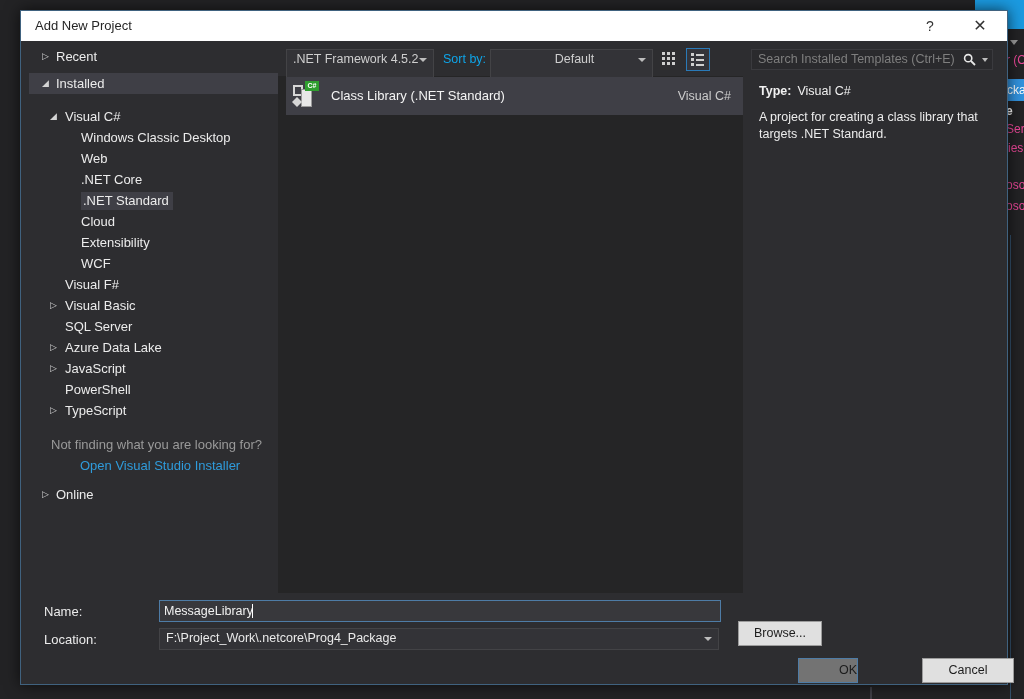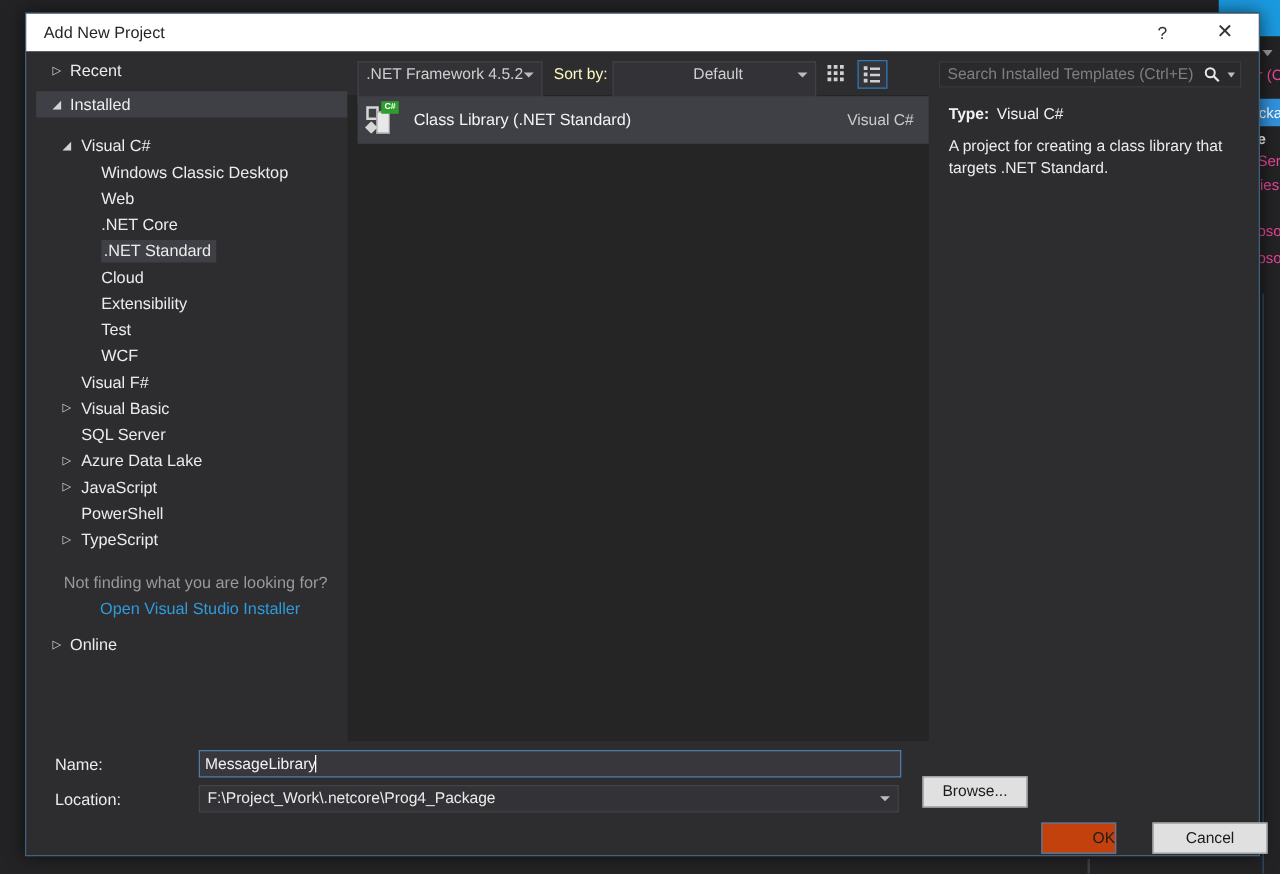--- a/index.html
+++ b/index.html
@@ -59,21 +59,21 @@
 
   
   .mid-bg { left:257px; top:65px; width:465px; height:517px; background:#252526; }
   .combo {
     background:#333337; border:1px solid #434346; height:34px; color:#cfcfcf;
     font-size:12.5px; line-height:19px; padding-left:6px; position:absolute;
   }
   .combo .caret { position:absolute; right:6px; top:8px; width:0; height:0;
     border-left:4px solid transparent; border-right:4px solid transparent; border-top:4px solid #bdbdbd; }
   .dd-framework { left:265px; top:38px; width:148px; }
-  .sortby { left:422px; top:38px; height:21px; line-height:21px; color:#fef9c3; font-size:12.5px; }
+  .sortby { left:422px; top:38px; height:21px; line-height:21px; color:#0ea5e9; font-size:12.5px; }
   .dd-sort { left:469px; top:38px; width:163px;text-align:center; }
   .viewbtn { top:37px; width:24px; height:23px; }
   .btn-grid { left:637px; }
   .btn-list { left:665px; border:1px solid #2a7ab8; background:#34343a; }
   .grid-ico { position:absolute; left:4px; top:4px; display:grid; grid-template-columns:repeat(3,3px); grid-gap:2px; }
   .grid-ico i { width:3px; height:3px; background:#cfcfcf; }
   .list-ico { position:absolute; left:4px; top:4px; }
   .list-ico .r { display:flex; align-items:center; margin-bottom:2px; }
   .list-ico .sq { width:3px; height:3px; background:#cfcfcf; margin-right:2px; }
   .list-ico .ln { width:8px; height:2px; background:#cfcfcf; }
@@ -101,21 +101,21 @@
   
   .form-label { left:23px; font-size:13px; color:#ececec; }
   .lbl-name { top:593px; }
   .lbl-loc { top:621px; }
   .name-input { left:138px; top:589px; width:562px; height:22px; background:#38383c; border:1px solid #4e7ca6; }
   .name-input .val { position:absolute; left:4px; top:0; line-height:20px; font-size:12.5px; color:#f1f1f1; }
   .caret-bar { position:absolute; left:92px; top:3px; width:1px; height:14px; background:#ffffff; }
   .loc-combo { left:138px; top:617px; width:560px; height:22px; }
   .btn { position:absolute; text-align:center; font-size:12.5px; color:#1c1c1c; background:#e0e0e0; border:1px solid #9c9c9c; cursor:default; }
   .btn-browse { left:717px; top:610px; width:84px; height:25px; line-height:23px; }
-  .btn-ok { left:812px; top:647px; width:60px; height:25px; line-height:23px; background:#c2410c; border:1px solid #4e7ca6;padding-left:40px; }
+  .btn-ok { left:777px; top:647px; width:60px; height:25px; line-height:23px; background:#737373; border:1px solid #4e7ca6;padding-left:40px; }
   .btn-cancel { left:901px; top:647px; width:92px; height:25px; line-height:23px; }
 </style>
 </head>
 <body>
 
 <div class="abs bg-blue-patch"></div>
 <div class="abs bg-blue-side"></div>
 <div class="abs bg-caret"></div>
 <div class="abs bg-frag" style="top:52px;"><span>r (C</span></div>
 <div class="abs bg-sel-row"><span>cka</span></div>
@@ -160,23 +160,20 @@
       <span class="lbl">.NET Core</span>
     </div>
     <div class="trow ind2">
       <span class="lbl sel">.NET Standard</span>
     </div>
     <div class="trow ind2">
       <span class="lbl">Cloud</span>
     </div>
     <div class="trow ind2">
       <span class="lbl">Extensibility</span>
-    </div>
-    <div class="trow ind2">
-      <span class="lbl">Test</span>
     </div>
     <div class="trow ind2">
       <span class="lbl">WCF</span>
     </div>
     <div class="trow ind1">
       <span class="lbl">Visual F#</span>
     </div>
     <div class="trow ind1">
       <span class="arr col"></span>
       <span class="lbl">Visual Basic</span>

